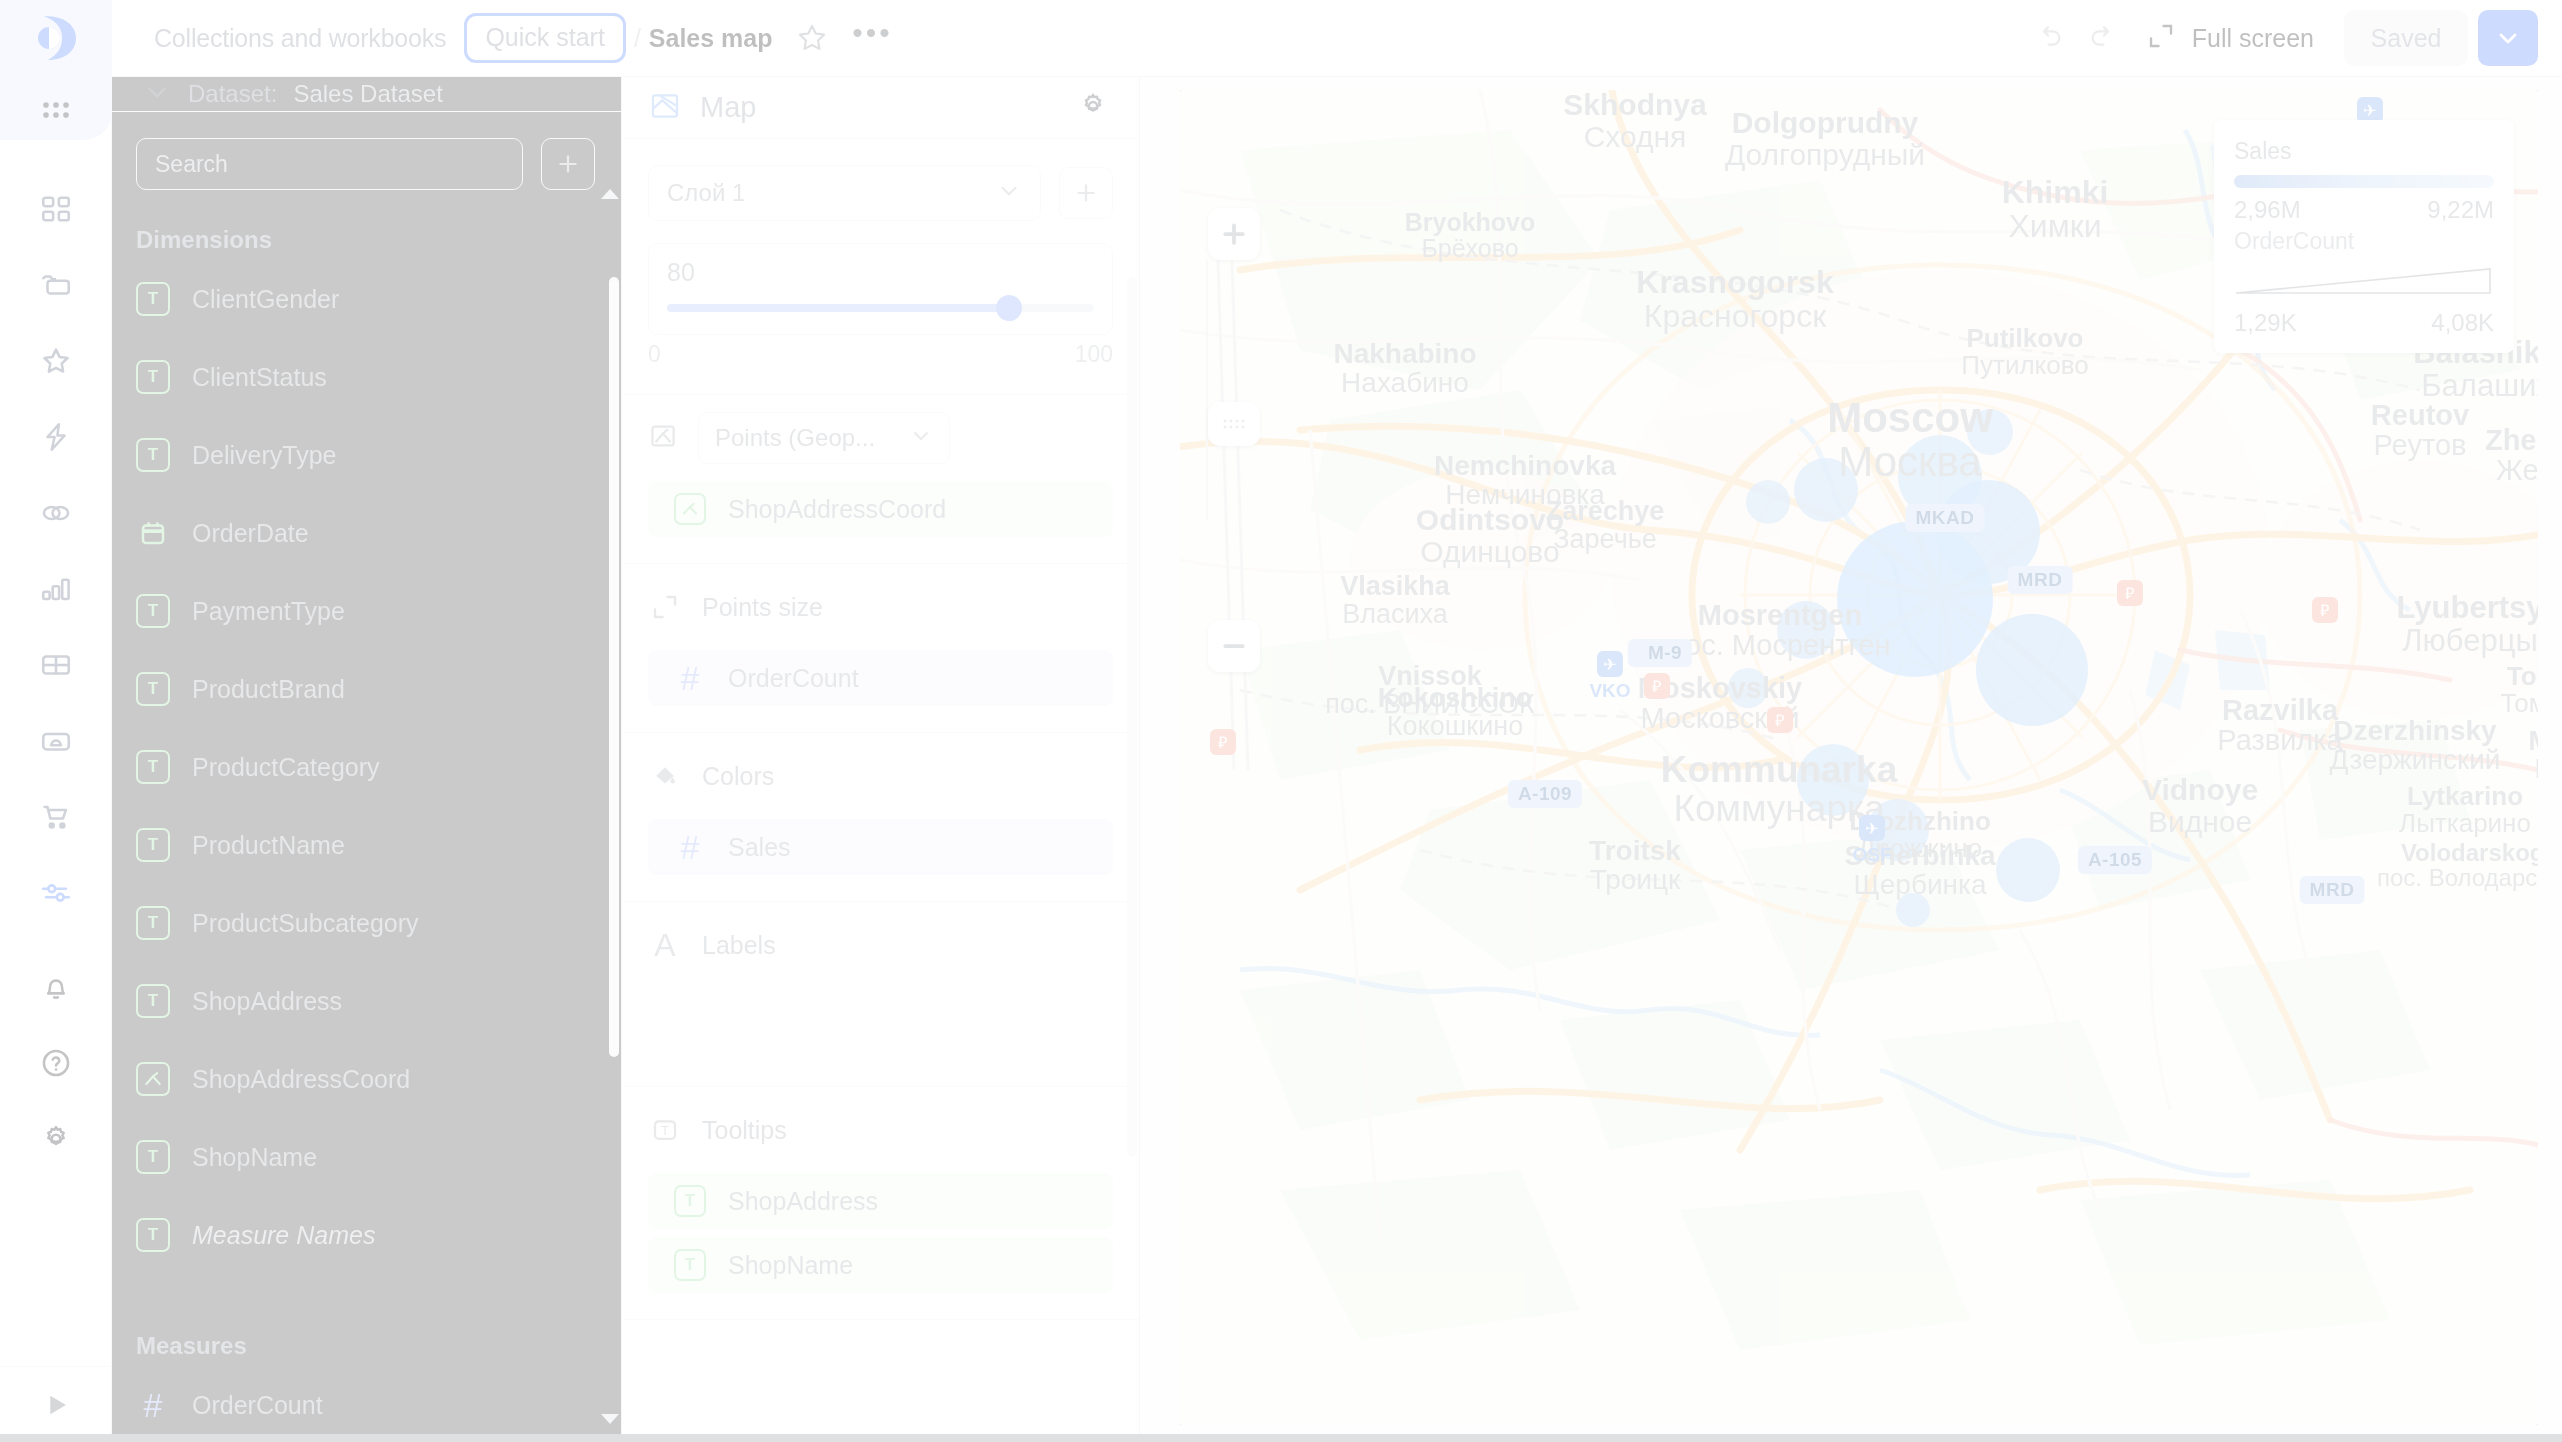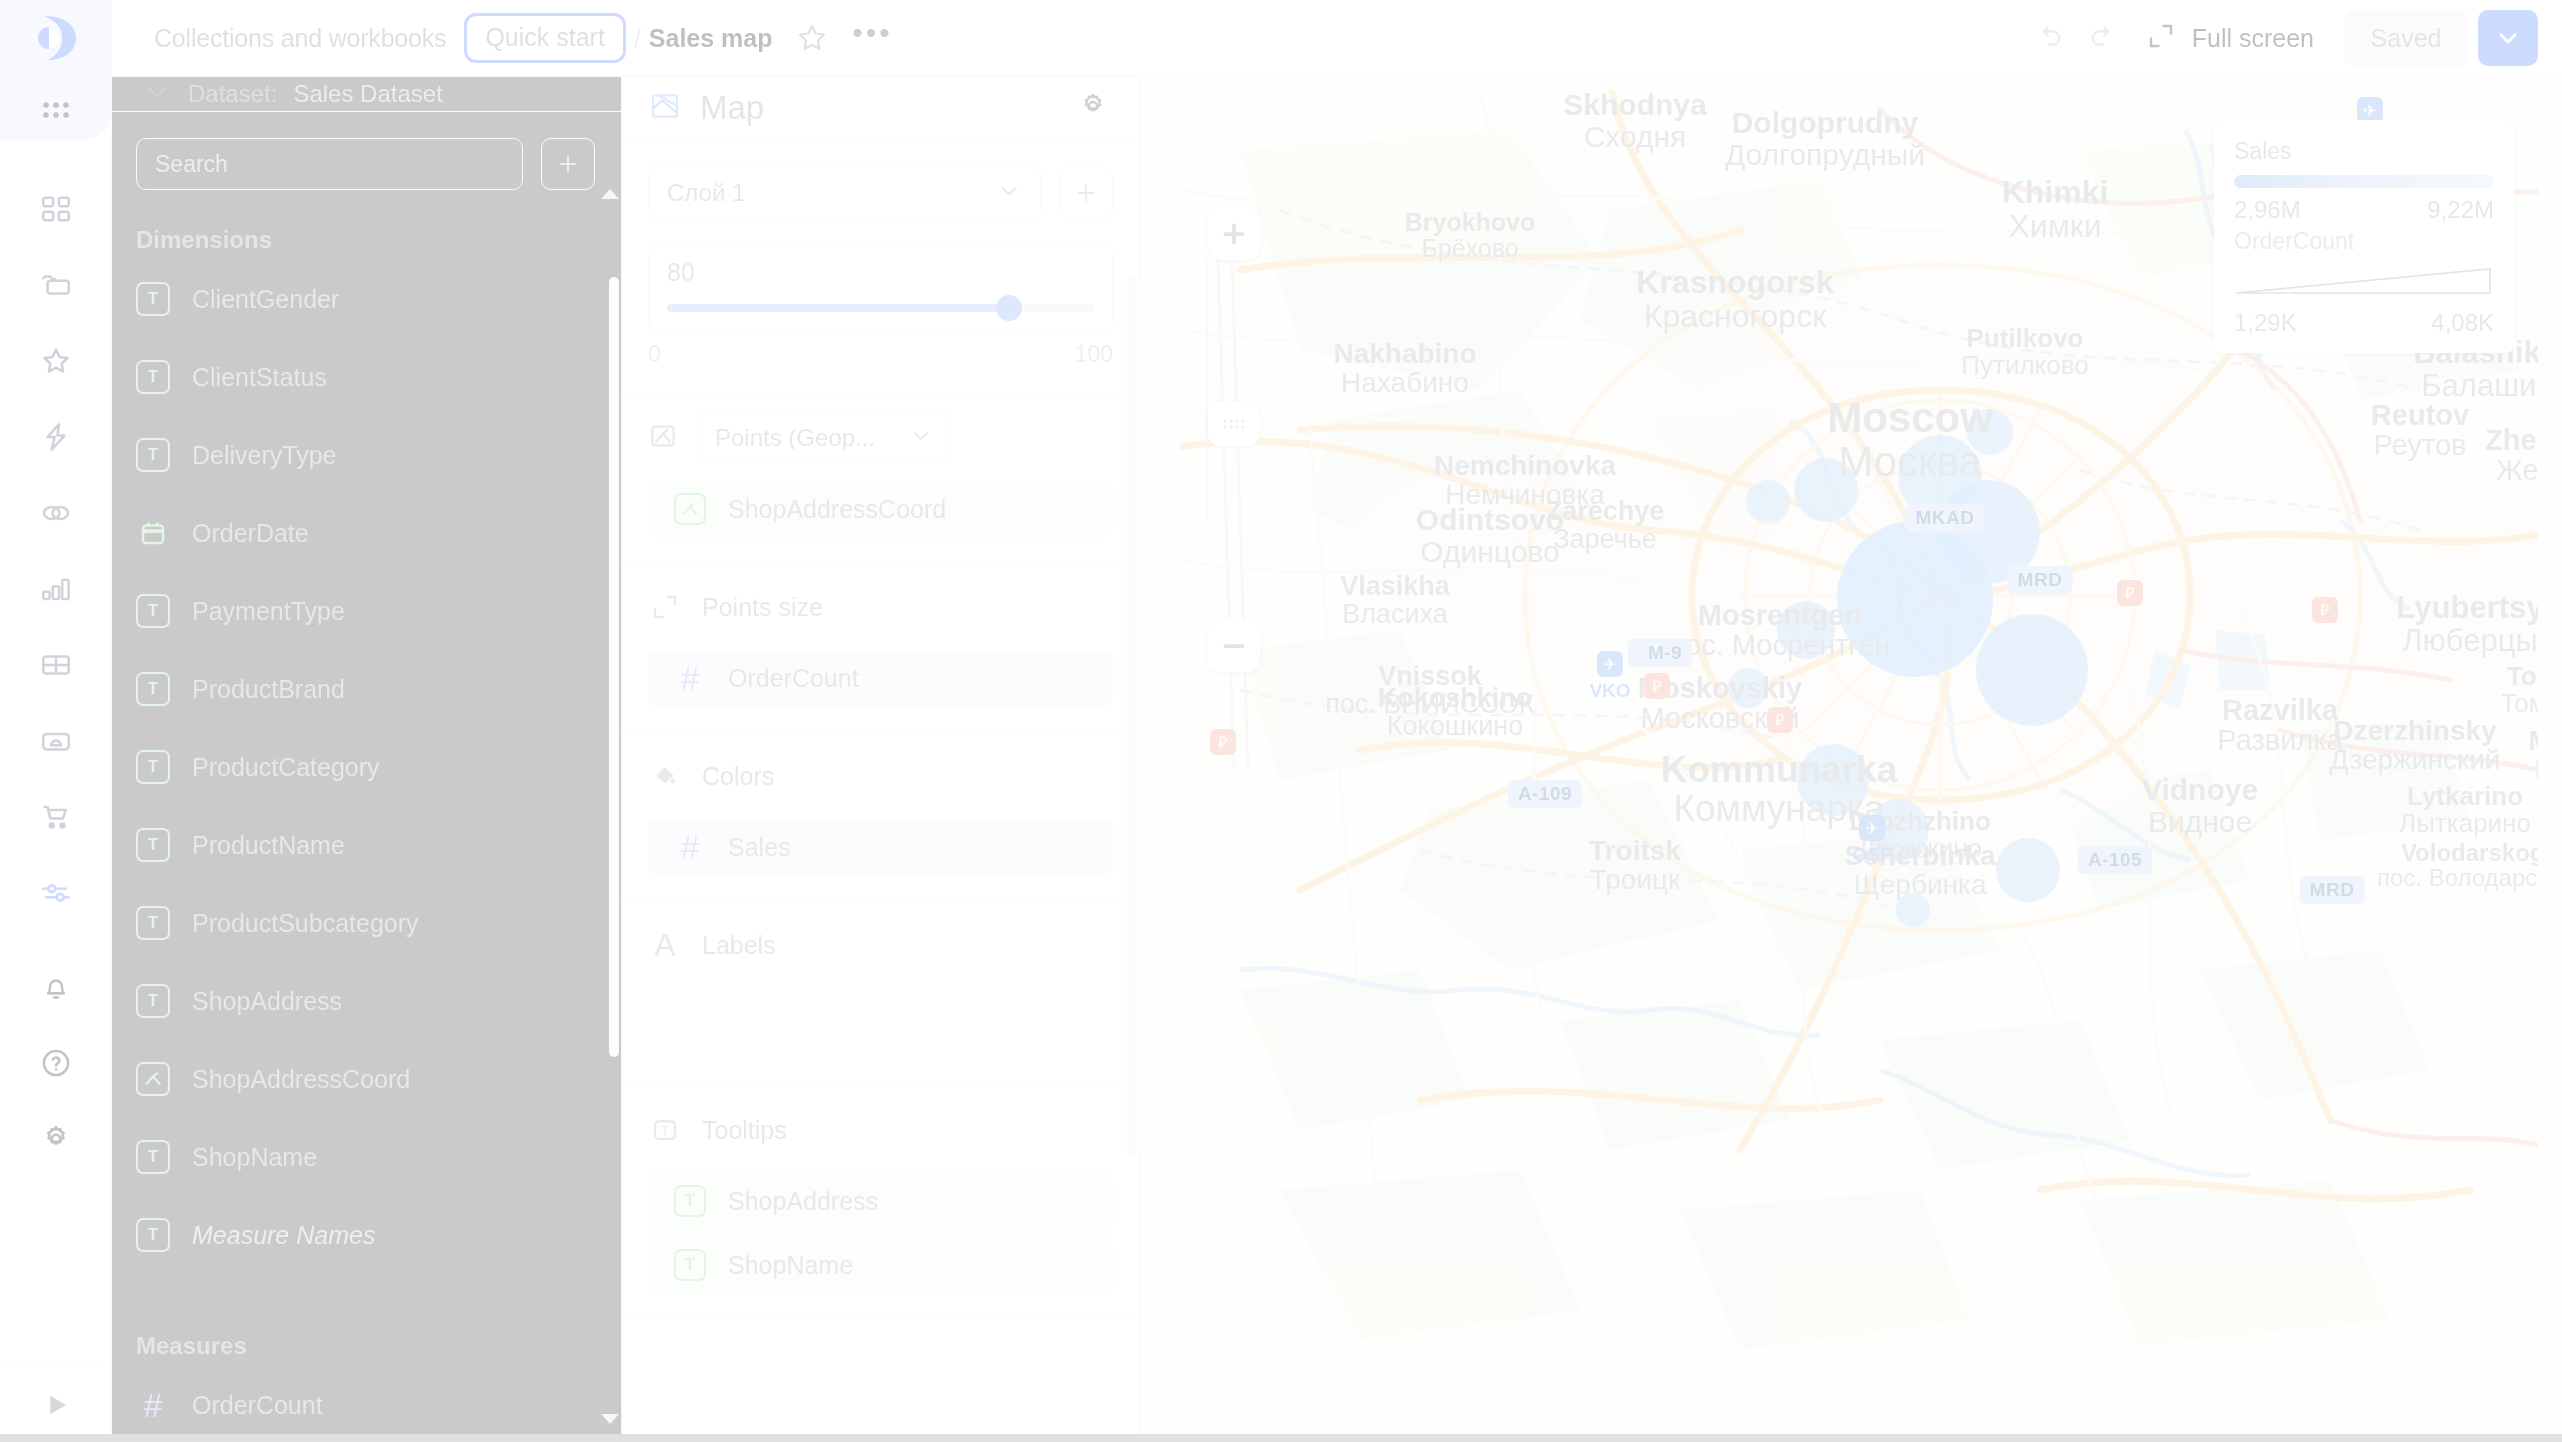--- a/index.html
+++ b/index.html
@@ -130,21 +130,21 @@
   
   .viz-panel{
     position:absolute; top:77px; left:622px; width:518px; height:1365px;
     background:#fff; border-right:1px solid #e7e7e8; z-index:20;
     display:flex; flex-direction:column;
   }
   .viz-hd{
     height:62px; display:flex; align-items:center; gap:18px; padding:0 30px 0 26px;
     border-bottom:1px solid #eff0f1;
   }
-  .viz-title{ font-size:33px; color:#9ea3ab; }
+  .viz-title{ font-size:29px; color:#9ea3ab; }
   .viz-gear{ margin-left:auto; color:#4b4f58; }
   .layer-row{ display:flex; align-items:center; gap:18px; padding:26px 26px 0 26px; }
   .select-box{
     flex:1 1 auto; height:56px; border:1px solid #eceef1; border-radius:10px;
     display:flex;align-items:center; padding:0 18px; font-size:24px; color:#a8acb4;
   }
   .select-caret{ margin-left:auto; color:#b6bac1; }
   .slider-card{
     margin:22px 26px 0 26px; border:1px solid #eceef1; border-radius:10px;
     height:92px; position:relative; padding:14px 18px 0 18px;

